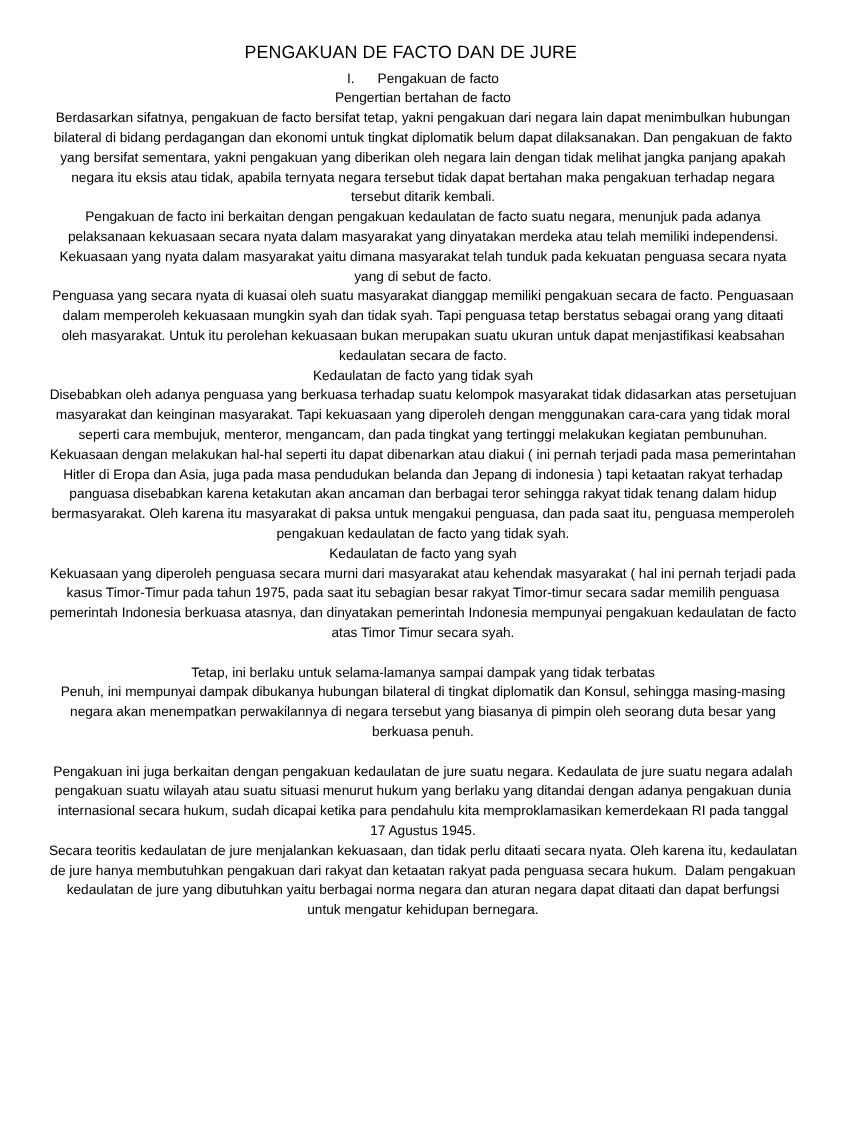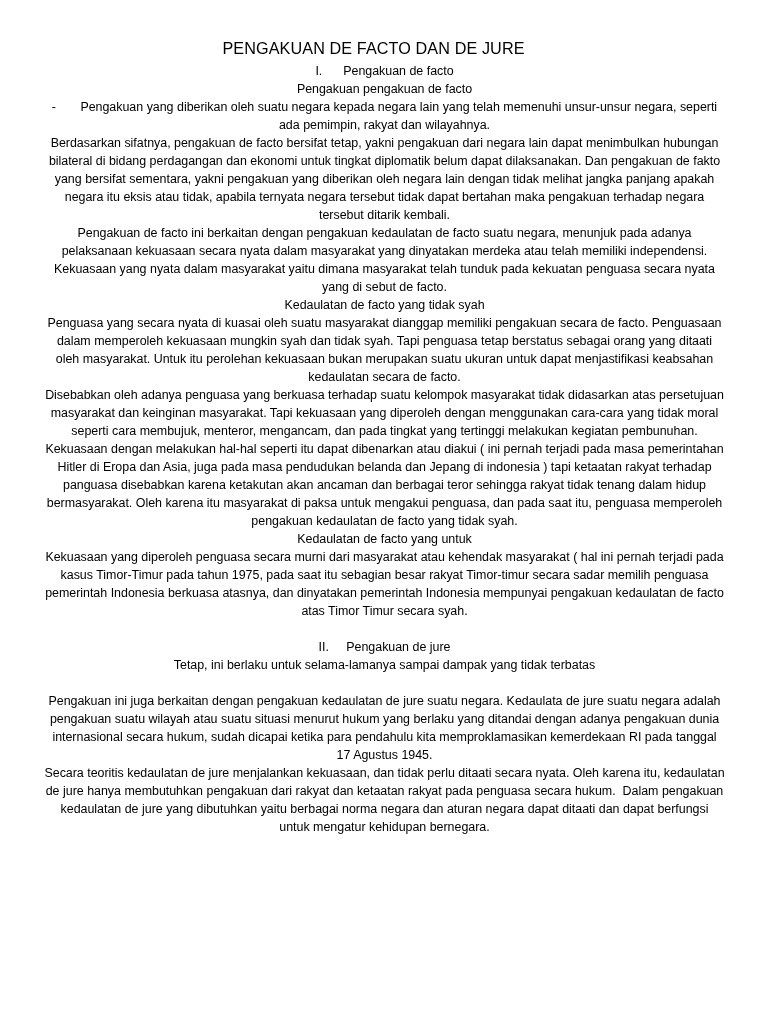--- a/index.html
+++ b/index.html
@@ -53,29 +53,28 @@
     white-space: pre;
   }
 </style>
 </head>
 <body>
 
 <div class="page">
   <h1 class="doc-title">PENGAKUAN DE FACTO DAN DE JURE</h1>
   <div class="body-text" id="body-container">
       <p class="para"><span class="tabbed">I.      </span>Pengakuan de facto</p>
-      <p class="para">Pengakuan pengakuan de facto</p>
-      <p class="para"><span class="tabbed">-       </span>Pengakuan yang diberikan oleh suatu negara kepada negara lain yang telah memenuhi unsur-unsur negara, seperti ada pemimpin, rakyat dan wilayahnya.</p>
+      <p class="para">Pengertian bertahan de facto</p>
       <p class="para">Berdasarkan sifatnya, pengakuan de facto bersifat tetap, yakni pengakuan dari negara lain dapat menimbulkan hubungan bilateral di bidang perdagangan dan ekonomi untuk tingkat diplomatik belum dapat dilaksanakan. Dan pengakuan de fakto yang bersifat sementara, yakni pengakuan yang diberikan oleh negara lain dengan tidak melihat jangka panjang apakah negara itu eksis atau tidak, apabila ternyata negara tersebut tidak dapat bertahan maka pengakuan terhadap negara tersebut ditarik kembali.</p>
       <p class="para">Pengakuan de facto ini berkaitan dengan pengakuan kedaulatan de facto suatu negara, menunjuk pada adanya pelaksanaan kekuasaan secara nyata dalam masyarakat yang dinyatakan merdeka atau telah memiliki independensi. Kekuasaan yang nyata dalam masyarakat yaitu dimana masyarakat telah tunduk pada kekuatan penguasa secara nyata yang di sebut de facto.</p>
+      <p class="para">Penguasa yang secara nyata di kuasai oleh suatu masyarakat dianggap memiliki pengakuan secara de facto. Penguasaan dalam memperoleh kekuasaan mungkin syah dan tidak syah. Tapi penguasa tetap berstatus sebagai orang yang ditaati oleh masyarakat. Untuk itu perolehan kekuasaan bukan merupakan suatu ukuran untuk dapat menjastifikasi keabsahan kedaulatan secara de facto.</p>
       <p class="para">Kedaulatan de facto yang tidak syah</p>
-      <p class="para">Penguasa yang secara nyata di kuasai oleh suatu masyarakat dianggap memiliki pengakuan secara de facto. Penguasaan dalam memperoleh kekuasaan mungkin syah dan tidak syah. Tapi penguasa tetap berstatus sebagai orang yang ditaati oleh masyarakat. Untuk itu perolehan kekuasaan bukan merupakan suatu ukuran untuk dapat menjastifikasi keabsahan kedaulatan secara de facto.</p>
       <p class="para">Disebabkan oleh adanya penguasa yang berkuasa terhadap suatu kelompok masyarakat tidak didasarkan atas persetujuan masyarakat dan keinginan masyarakat. Tapi kekuasaan yang diperoleh dengan menggunakan cara-cara yang tidak moral seperti cara membujuk, menteror, mengancam, dan pada tingkat yang tertinggi melakukan kegiatan pembunuhan. Kekuasaan dengan melakukan hal-hal seperti itu dapat dibenarkan atau diakui ( ini pernah terjadi pada masa pemerintahan Hitler di Eropa dan Asia, juga pada masa pendudukan belanda dan Jepang di indonesia ) tapi ketaatan rakyat terhadap panguasa disebabkan karena ketakutan akan ancaman dan berbagai teror sehingga rakyat tidak tenang dalam hidup bermasyarakat. Oleh karena itu masyarakat di paksa untuk mengakui penguasa, dan pada saat itu, penguasa memperoleh pengakuan kedaulatan de facto yang tidak syah.</p>
-      <p class="para">Kedaulatan de facto yang untuk</p>
+      <p class="para">Kedaulatan de facto yang syah</p>
       <p class="para">Kekuasaan yang diperoleh penguasa secara murni dari masyarakat atau kehendak masyarakat ( hal ini pernah terjadi pada kasus Timor-Timur pada tahun 1975, pada saat itu sebagian besar rakyat Timor-timur secara sadar memilih penguasa pemerintah Indonesia berkuasa atasnya, dan dinyatakan pemerintah Indonesia mempunyai pengakuan kedaulatan de facto atas Timor Timur secara syah.</p>
       <p class="para blank-line">&nbsp;</p>
-      <p class="para"><span class="tabbed">II.     </span>Pengakuan de jure</p>
       <p class="para">Tetap, ini berlaku untuk selama-lamanya sampai dampak yang tidak terbatas</p>
+      <p class="para">Penuh, ini mempunyai dampak dibukanya hubungan bilateral di tingkat diplomatik dan Konsul, sehingga masing-masing negara akan menempatkan perwakilannya di negara tersebut yang biasanya di pimpin oleh seorang duta besar yang berkuasa penuh.</p>
       <p class="para blank-line">&nbsp;</p>
       <p class="para">Pengakuan ini juga berkaitan dengan pengakuan kedaulatan de jure suatu negara. Kedaulata de jure suatu negara adalah pengakuan suatu wilayah atau suatu situasi menurut hukum yang berlaku yang ditandai dengan adanya pengakuan dunia internasional secara hukum, sudah dicapai ketika para pendahulu kita memproklamasikan kemerdekaan RI pada tanggal 17 Agustus 1945.</p>
       <p class="para">Secara teoritis kedaulatan de jure menjalankan kekuasaan, dan tidak perlu ditaati secara nyata. Oleh karena itu, kedaulatan de jure hanya membutuhkan pengakuan dari rakyat dan ketaatan rakyat pada penguasa secara hukum.  Dalam pengakuan kedaulatan de jure yang dibutuhkan yaitu berbagai norma negara dan aturan negara dapat ditaati dan dapat berfungsi untuk mengatur kehidupan bernegara.</p>
     </div>
 </div>
 
 </body></html>

